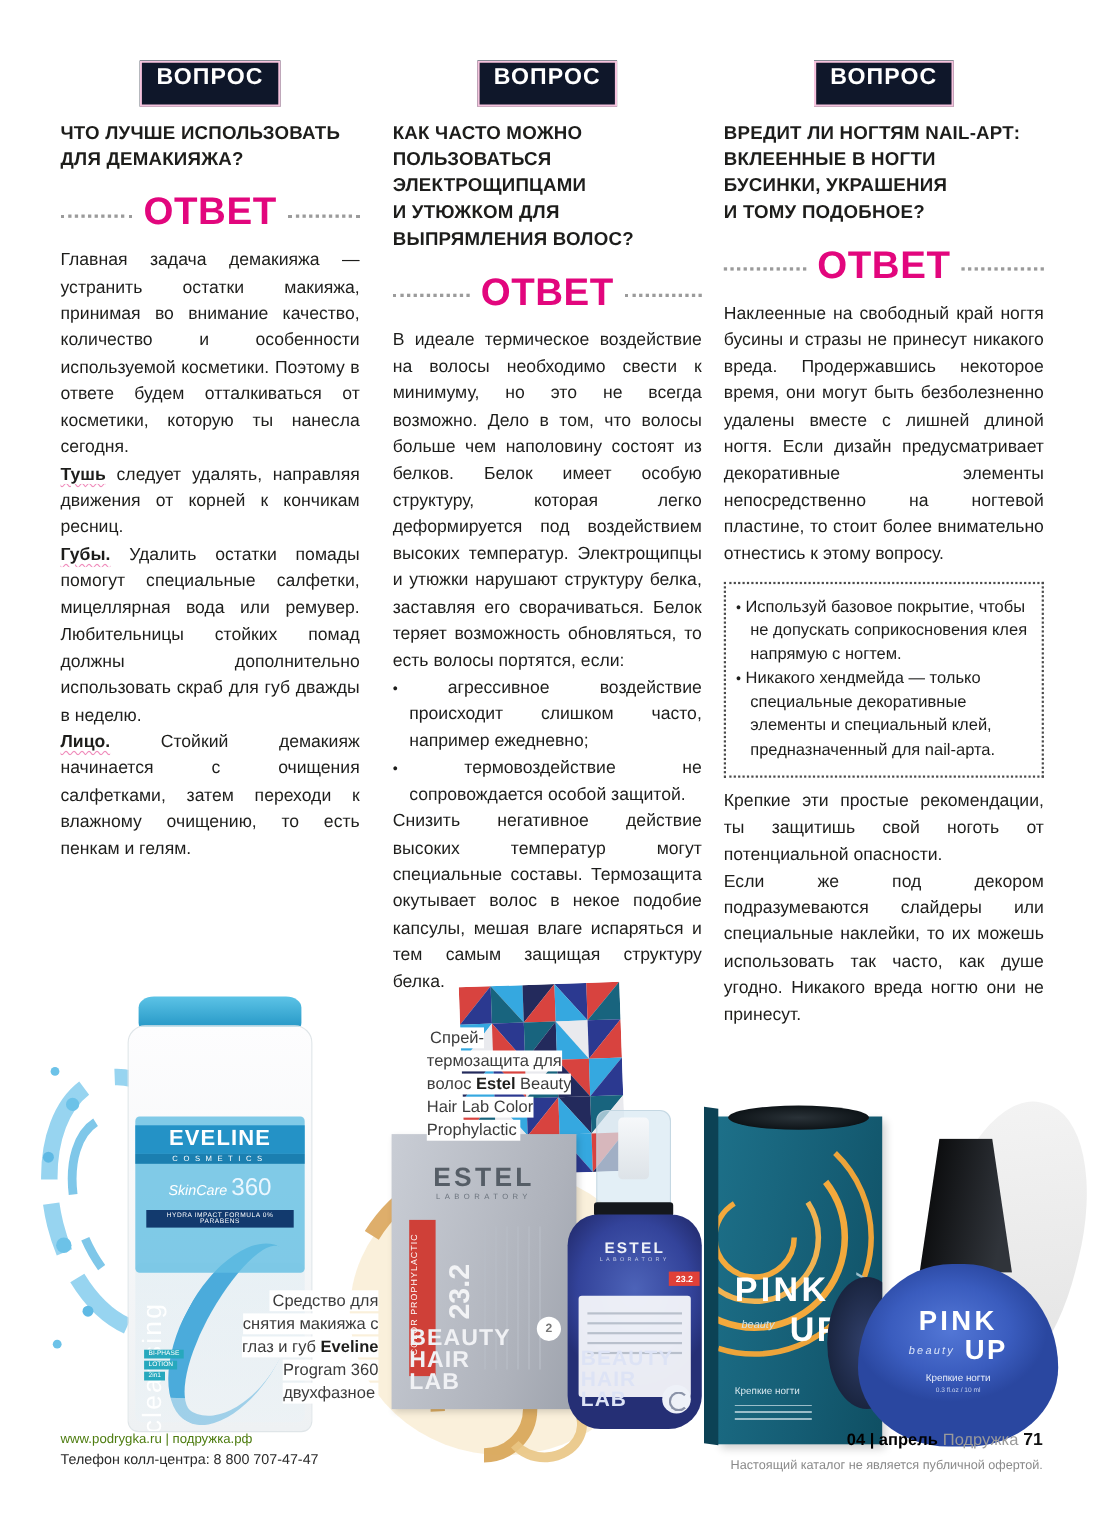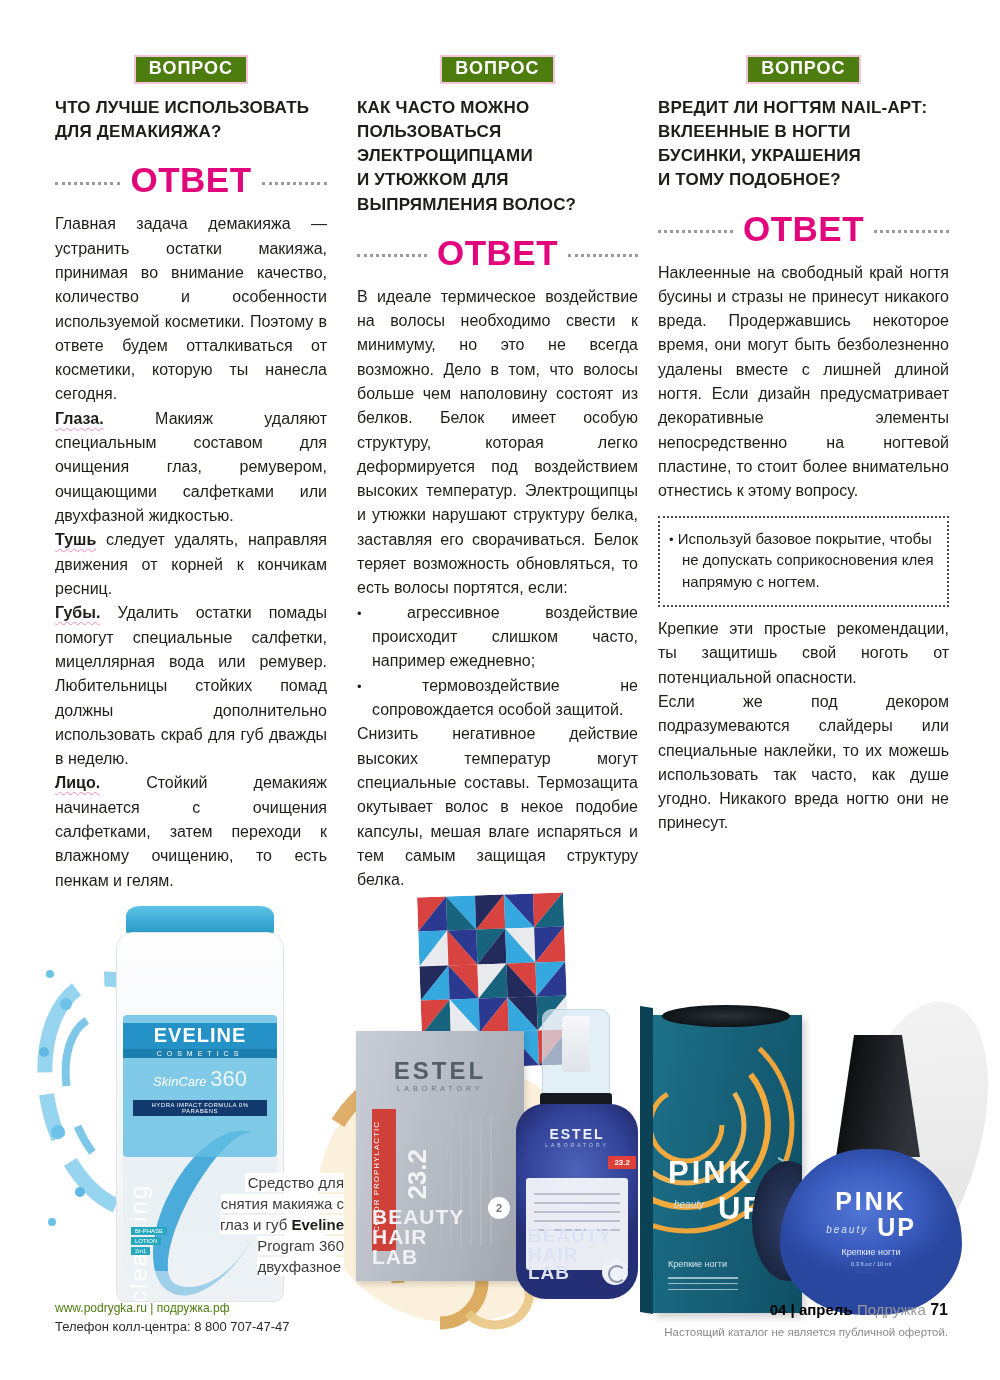--- a/index.html
+++ b/index.html
@@ -5,22 +5,22 @@
   * { margin:0; padding:0; box-sizing:border-box; }
   body { background:#888; font-family:"Liberation Sans", sans-serif; }
   .page { position:relative; width:1000px; height:1380px; background:#ffffff; margin:0 auto; overflow:hidden; color:#1d1d1b; }
 
   
   .col { position:absolute; top:55px; }
   #col-0 { left:55px;  width:272px; }
   #col-1 { left:357px; width:281px; }
   #col-2 { left:658px; width:291px; }
 
-  .badge { display:block; width:max-content; margin:0 auto; background:#4d7c0f; color:#fff;
-           font-weight:bold; font-size:18px; letter-spacing:1px; padding:3px 15px 5px;
+  .badge { display:block; width:max-content; margin:0 auto; background:#0f172a; color:#fff;
+           font-weight:bold; font-size:21px; letter-spacing:1px; padding:3px 15px 15px;
            box-shadow:0 0 0 2px #f6c3dd inset; }
   .question { margin-top:12px; font-size:17px; font-weight:bold;
               line-height:1.42; letter-spacing:.2px; color:#1d1d1b; }
   .answer-head { display:flex; align-items:center; gap:10px; margin-top:16px; }
   .answer-head .dots { flex:1; border-top:3px dotted #9b9b9b; margin-top:6px; }
   .answer-word { color:#e2067d; font-size:35px; font-weight:bold; letter-spacing:.5px; }
 
   .body { margin-top:12px; font-size:16px; line-height:1.52; text-align:justify; }
   .body p { margin:0; }
   .lead { font-weight:bold; text-decoration:underline; text-decoration-style:wavy;
@@ -168,21 +168,20 @@
   <div class="col" id="col-0">
     <span class="badge">ВОПРОС</span>
     <h2 class="question">ЧТО ЛУЧШЕ ИСПОЛЬЗОВАТЬ<br>ДЛЯ ДЕМАКИЯЖА?</h2>
     <div class="answer-head">
       <span class="dots"></span>
       <span class="answer-word">ОТВЕТ</span>
       <span class="dots"></span>
     </div>
     <div class="body">
         <p>Главная задача демакияжа — устранить остатки макияжа, принимая во внимание качество, количество и особенности используемой косметики. Поэтому в ответе будем отталкиваться от косметики, которую ты нанесла сегодня.</p>
-        <p><span class="lead">Глаза.</span> Макияж удаляют специальным составом для очищения глаз, ремувером, очищающими салфетками или двухфазной жидкостью.</p>
         <p><span class="lead">Тушь</span> следует удалять, направляя движения от корней к кончикам ресниц.</p>
         <p><span class="lead">Губы.</span> Удалить остатки помады помогут специальные салфетки, мицеллярная вода или ремувер. Любительницы стойких помад должны дополнительно использовать скраб для губ дважды в неделю.</p>
         <p><span class="lead">Лицо.</span> Стойкий демакияж начинается с очищения салфетками, затем переходи к влажному очищению, то есть пенкам и гелям.</p>
       </div>
   </div>
 
   <div class="col" id="col-1">
     <span class="badge">ВОПРОС</span>
     <h2 class="question">КАК ЧАСТО МОЖНО<br>ПОЛЬЗОВАТЬСЯ<br>ЭЛЕКТРОЩИПЦАМИ<br>И УТЮЖКОМ ДЛЯ<br>ВЫПРЯМЛЕНИЯ ВОЛОС?</h2>
     <div class="answer-head">
@@ -203,20 +202,21 @@
     <h2 class="question">ВРЕДИТ ЛИ НОГТЯМ NAIL-АРТ:<br>ВКЛЕЕННЫЕ В НОГТИ<br>БУСИНКИ, УКРАШЕНИЯ<br>И ТОМУ ПОДОБНОЕ?</h2>
     <div class="answer-head">
       <span class="dots"></span>
       <span class="answer-word">ОТВЕТ</span>
       <span class="dots"></span>
     </div>
     <div class="body">
         <p>Наклеенные на свободный край ногтя бусины и стразы не принесут никакого вреда. Продержавшись некоторое время, они могут быть безболезненно удалены вместе с лишней длиной ногтя. Если дизайн предусматривает декоративные элементы непосредственно на ногтевой пластине, то стоит более внимательно отнестись к этому вопросу.</p>
         <div class="dotted-box">
           <p class="box-item"><span class="marker">•</span> Используй базовое покрытие, чтобы не допускать соприкосновения клея напрямую с ногтем.</p>
+          <p class="box-item"><span class="marker">•</span> Никакого хендмейда — только специальные декоративные элементы и специальный клей, предназначенный для nail-арта.</p>
         </div>
         <p>Крепкие эти простые рекомендации, ты защитишь свой ноготь от потенциальной опасности.</p>
         <p>Если же под декором подразумеваются слайдеры или специальные наклейки, то их можешь использовать так часто, как душе угодно. Никакого вреда ногтю они не принесут.</p>
       </div>
   </div>
 
   <div class="scene" id="scene-1">
     <svg class="ev-splash" width="180" height="340" viewBox="0 0 180 340">
       <ellipse cx="95" cy="165" rx="75" ry="118" fill="none" stroke="#8ccfee" stroke-width="15" stroke-dasharray="46 22 92 30 64 26" transform="rotate(-14 95 165)" opacity="0.9"></ellipse>
       <ellipse cx="95" cy="170" rx="52" ry="88" fill="none" stroke="#5fb9e4" stroke-width="8" stroke-dasharray="30 42 72 40" transform="rotate(-20 95 170)" opacity="0.8"></ellipse>
@@ -345,20 +345,21 @@
             <div class="ph"></div>
         </div>
         <div class="es-b-bhl">
           <div>BEAUTY</div>
           <div>HAIR</div>
           <div>LAB</div>
         </div>
         <div class="es-b-badge"></div>
       </div>
     </div>
+    <p class="caption" id="caption-2"><span class="wrap"><span>Спрей-термозащита для волос </span><b>Estel</b><span> Beauty Hair Lab Color Prophylactic</span></span></p>
   </div>
 
   <div class="scene" id="scene-3">
     <div class="pu-blob"></div>
     <div class="pu-box-side"></div>
     <div class="pu-box">
       <svg class="pu-arcs" width="150" height="298" viewBox="0 0 150 298">
         <circle cx="34" cy="110" r="36" fill="none" stroke="#f3a93c" stroke-width="5" stroke-dasharray="150 80"></circle>
         <circle cx="34" cy="110" r="58" fill="none" stroke="#f0b352" stroke-width="5" stroke-dasharray="210 120"></circle>
         <circle cx="34" cy="110" r="82" fill="none" stroke="#f3a93c" stroke-width="6" stroke-dasharray="260 200"></circle>

